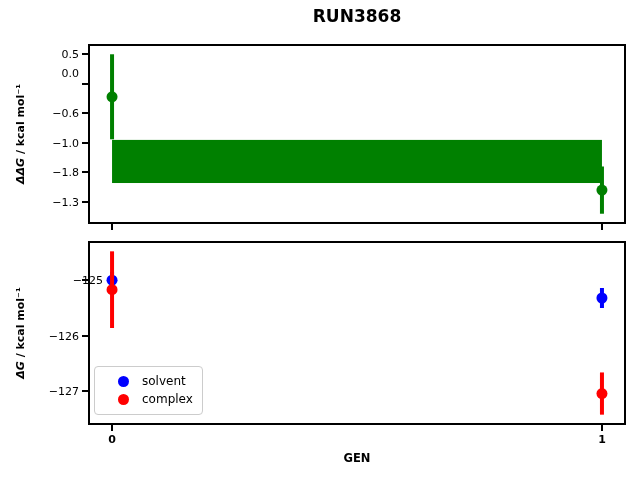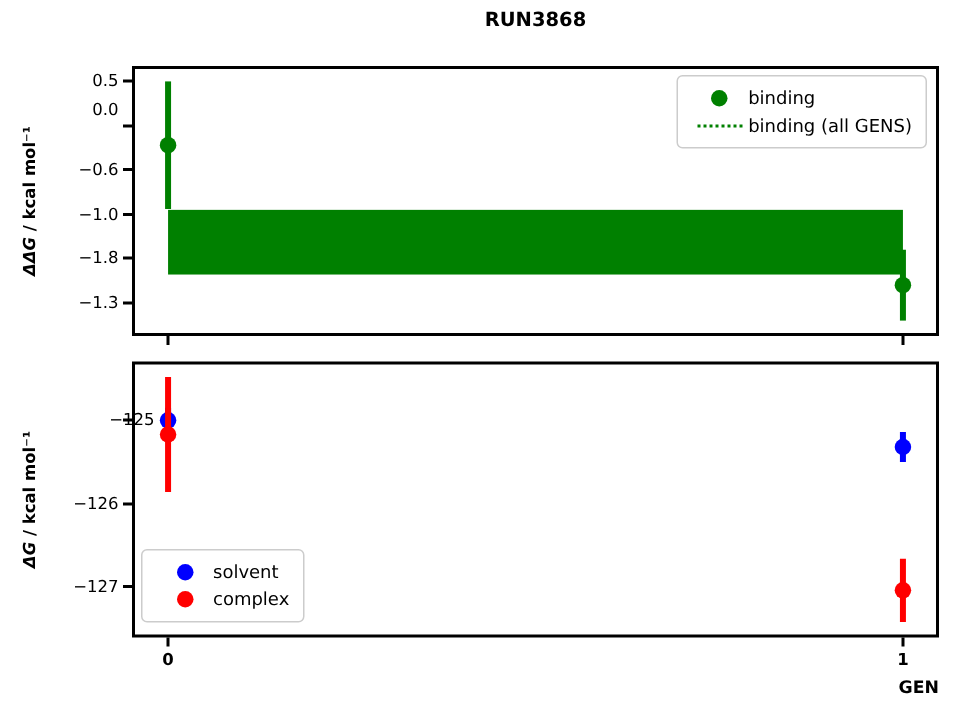--- a/index.html
+++ b/index.html
@@ -1,29 +1,29 @@
 <!DOCTYPE html>
 <html><head>
 <meta charset="utf-8">
 <style>
   html,body{margin:0;padding:0;background:#fff;}
   .figure{position:relative;width:640px;height:480px;background:#ffffff;
           font-family:"DejaVu Sans",sans-serif;color:#000;overflow:hidden;}
   .fig-title{position:absolute;left:88px;top:6px;width:538px;text-align:center;
-             font-size:13px;font-weight:bold;}
+             font-size:17px;font-weight:bold;}
   .plot{position:absolute;border:2px solid #000;box-sizing:border-box;background:#fff;}
   .plot-top{left:88px;top:44px;width:538px;height:180px;}
   .plot-bottom{left:88px;top:241px;width:538px;height:184px;}
   .plot svg{position:absolute;left:0;top:0;width:100%;height:100%;display:block;}
   .ylabel{position:absolute;white-space:nowrap;font-size:11px;font-weight:bold;
           transform:translate(-50%,-50%) rotate(-90deg);}
   .ylabel .math{font-style:italic;}
   .ylabel-top{left:20px;top:134px;}
   .ylabel-bottom{left:20px;top:333px;}
-  .xlabel{position:absolute;left:88px;top:451px;width:538px;text-align:right;
+  .xlabel{position:absolute;left:88px;top:451px;width:538px;text-align:center;
           font-size:11.5px;font-weight:bold;}
   .ytick-mark{position:absolute;width:6px;height:2px;background:#000;left:-8px;}
   .xtick-mark{position:absolute;width:2px;height:6px;background:#000;bottom:-8px;}
   .ytick-label{position:absolute;left:-11px;transform:translate(-100%,-50%);
                font-size:11px;font-weight:normal;white-space:nowrap;}
   .xtick-label{position:absolute;transform:translate(-50%,0);top:calc(100% + 10px);
                font-size:11px;font-weight:bold;}
   .legend{position:absolute;background:rgba(255,255,255,0.9);border:1px solid #cccccc;
           border-radius:4px;padding:5px 9px;font-size:12px;line-height:1.55;}
   .legend-tr{top:4px;right:6px;}
@@ -47,34 +47,20 @@
   <div class="ylabel ylabel-bottom"><span class="math">ΔG</span><span> / kcal mol⁻¹</span></div>
 
   <div class="plot plot-top" id="plot0">
     <svg viewBox="0 0 534 176">
         <rect x="22.045871559633028" y="93.90604026845637" width="489.9082568807339" height="43.11409395973155" fill="#008000"></rect>
         <line x1="22.045871559633028" x2="22.045871559633028" y1="93.31543624161074" y2="8.268456375838927" stroke="#008000" stroke-width="4"></line>
         <circle cx="22.045871559633028" cy="50.791946308724825" r="5.5" fill="#008000"></circle>
         <line x1="511.95412844036696" x2="511.95412844036696" y1="167.73154362416108" y2="120.48322147651007" stroke="#008000" stroke-width="4"></line>
         <circle cx="511.95412844036696" cy="144.1073825503356" r="5.5" fill="#008000"></circle>
       </svg>
-    <div class="legend legend-tr">
-      <div class="legend-row">
-        <span class="lg-marker">
-            <span class="lg-dot" style="background: rgb(0, 128, 0);"></span>
-          </span>
-        <span class="lg-label">binding</span>
-      </div>
-      <div class="legend-row">
-        <span class="lg-marker">
-            <span class="lg-dotted" style="border-top-color: rgb(0, 128, 0);"></span>
-          </span>
-        <span class="lg-label">binding (all GENS)</span>
-      </div>
-    </div>
   <div class="ytick-mark" style="top: 7.26846px;"></div>
       <div class="ytick-label" style="top: 8.26846px;">0.5</div>
       <div class="ytick-mark" style="top: 36.7987px;"></div>
       <div class="ytick-label" style="top: 27px;">0.0</div>
       <div class="ytick-mark" style="top: 66.3289px;"></div>
       <div class="ytick-label" style="top: 67.3289px;">−0.6</div>
       <div class="ytick-mark" style="top: 95.8591px;"></div>
       <div class="ytick-label" style="top: 96.8591px;">−1.0</div>
       <div class="ytick-mark" style="top: 125.389px;"></div>
       <div class="ytick-label" style="top: 126.389px;">−1.8</div>

